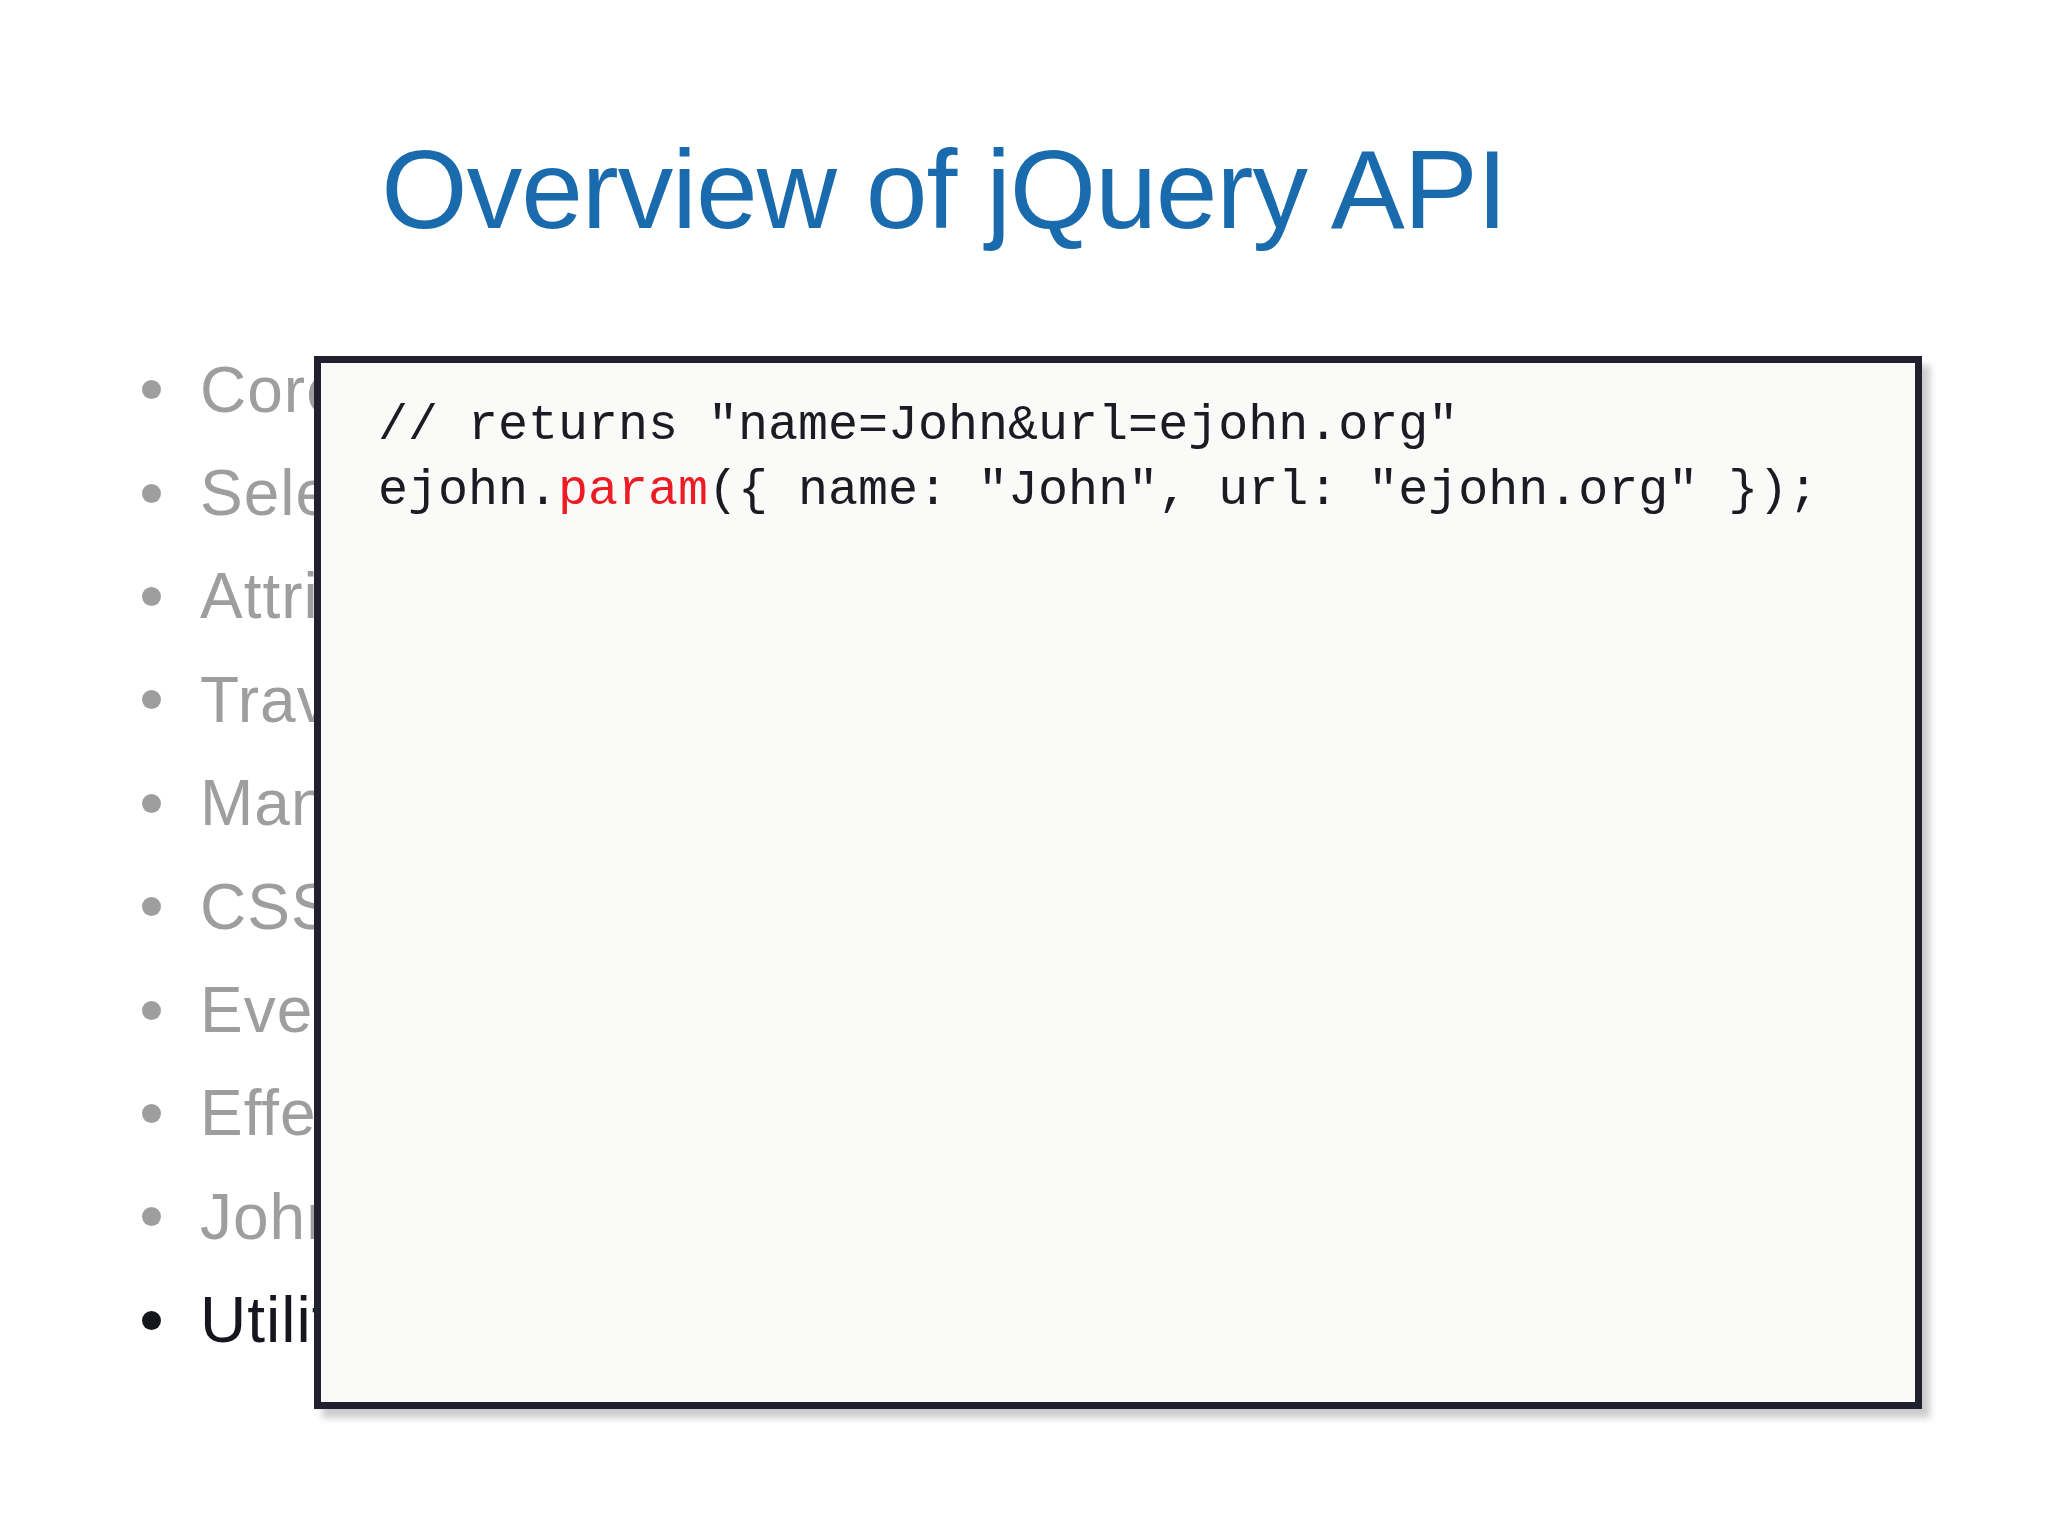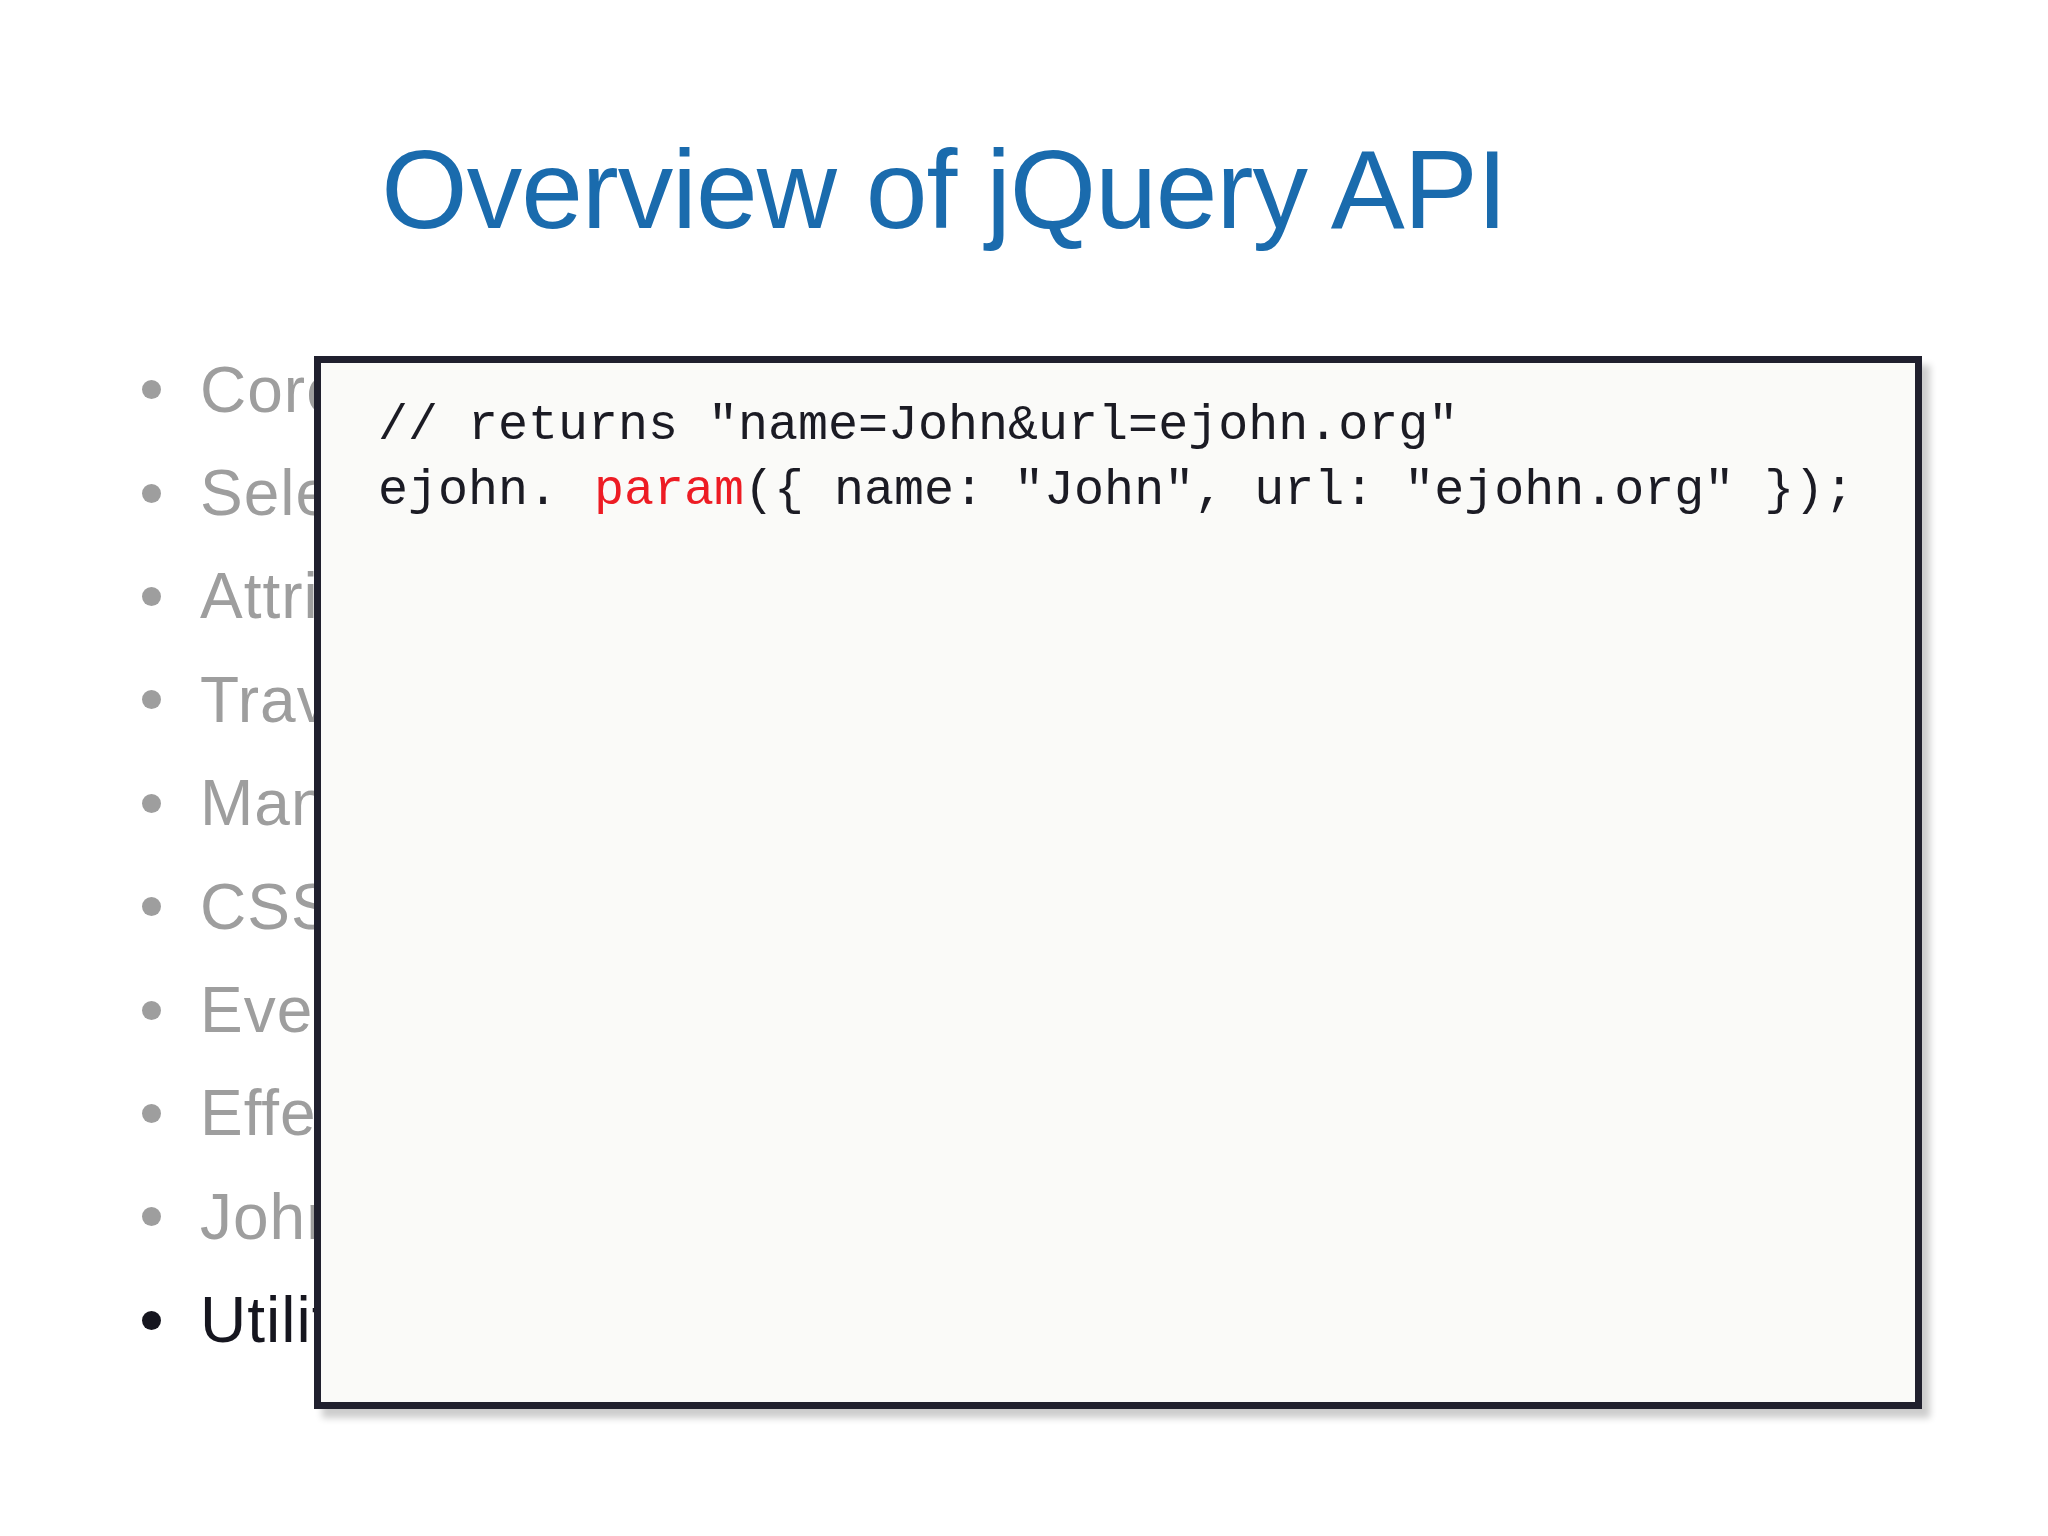--- a/index.html
+++ b/index.html
@@ -74,21 +74,21 @@
     z-index: 2;
   }
   .code-panel pre {
     margin: 0;
     padding: 30px 20px 0 57px;
     font-family: "Liberation Mono", monospace;
     font-size: 50px;
     line-height: 65px;
     color: #1B1B24;
   }
-  .code-panel .hl { color: #ED1C24; margin-left: 36px; }
+  .code-panel .hl { color: #ED1C24; }
 </style>
 </head>
 <body>
 
 <main class="slide">
 
   <h1 class="slide-title">Overview of jQuery API</h1>
 
   <ul class="bullet-list">
     <li>

